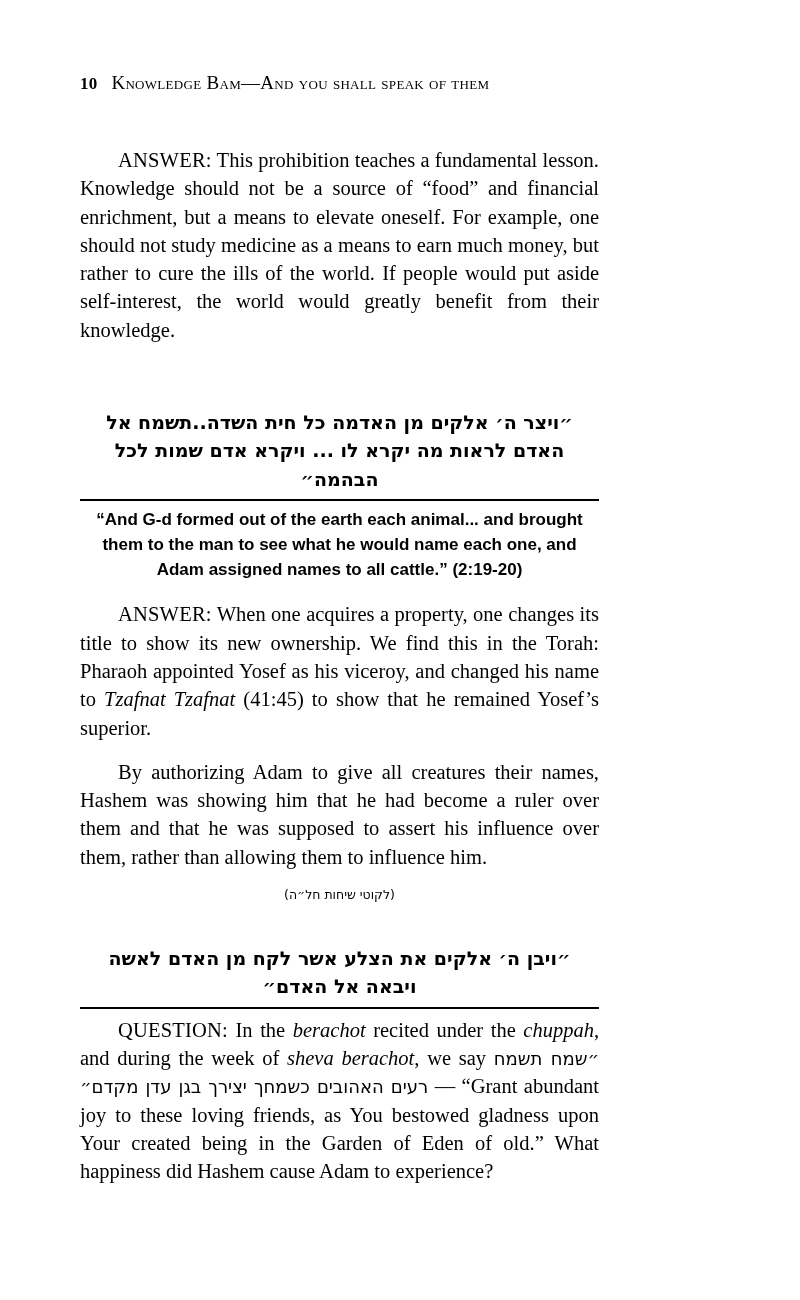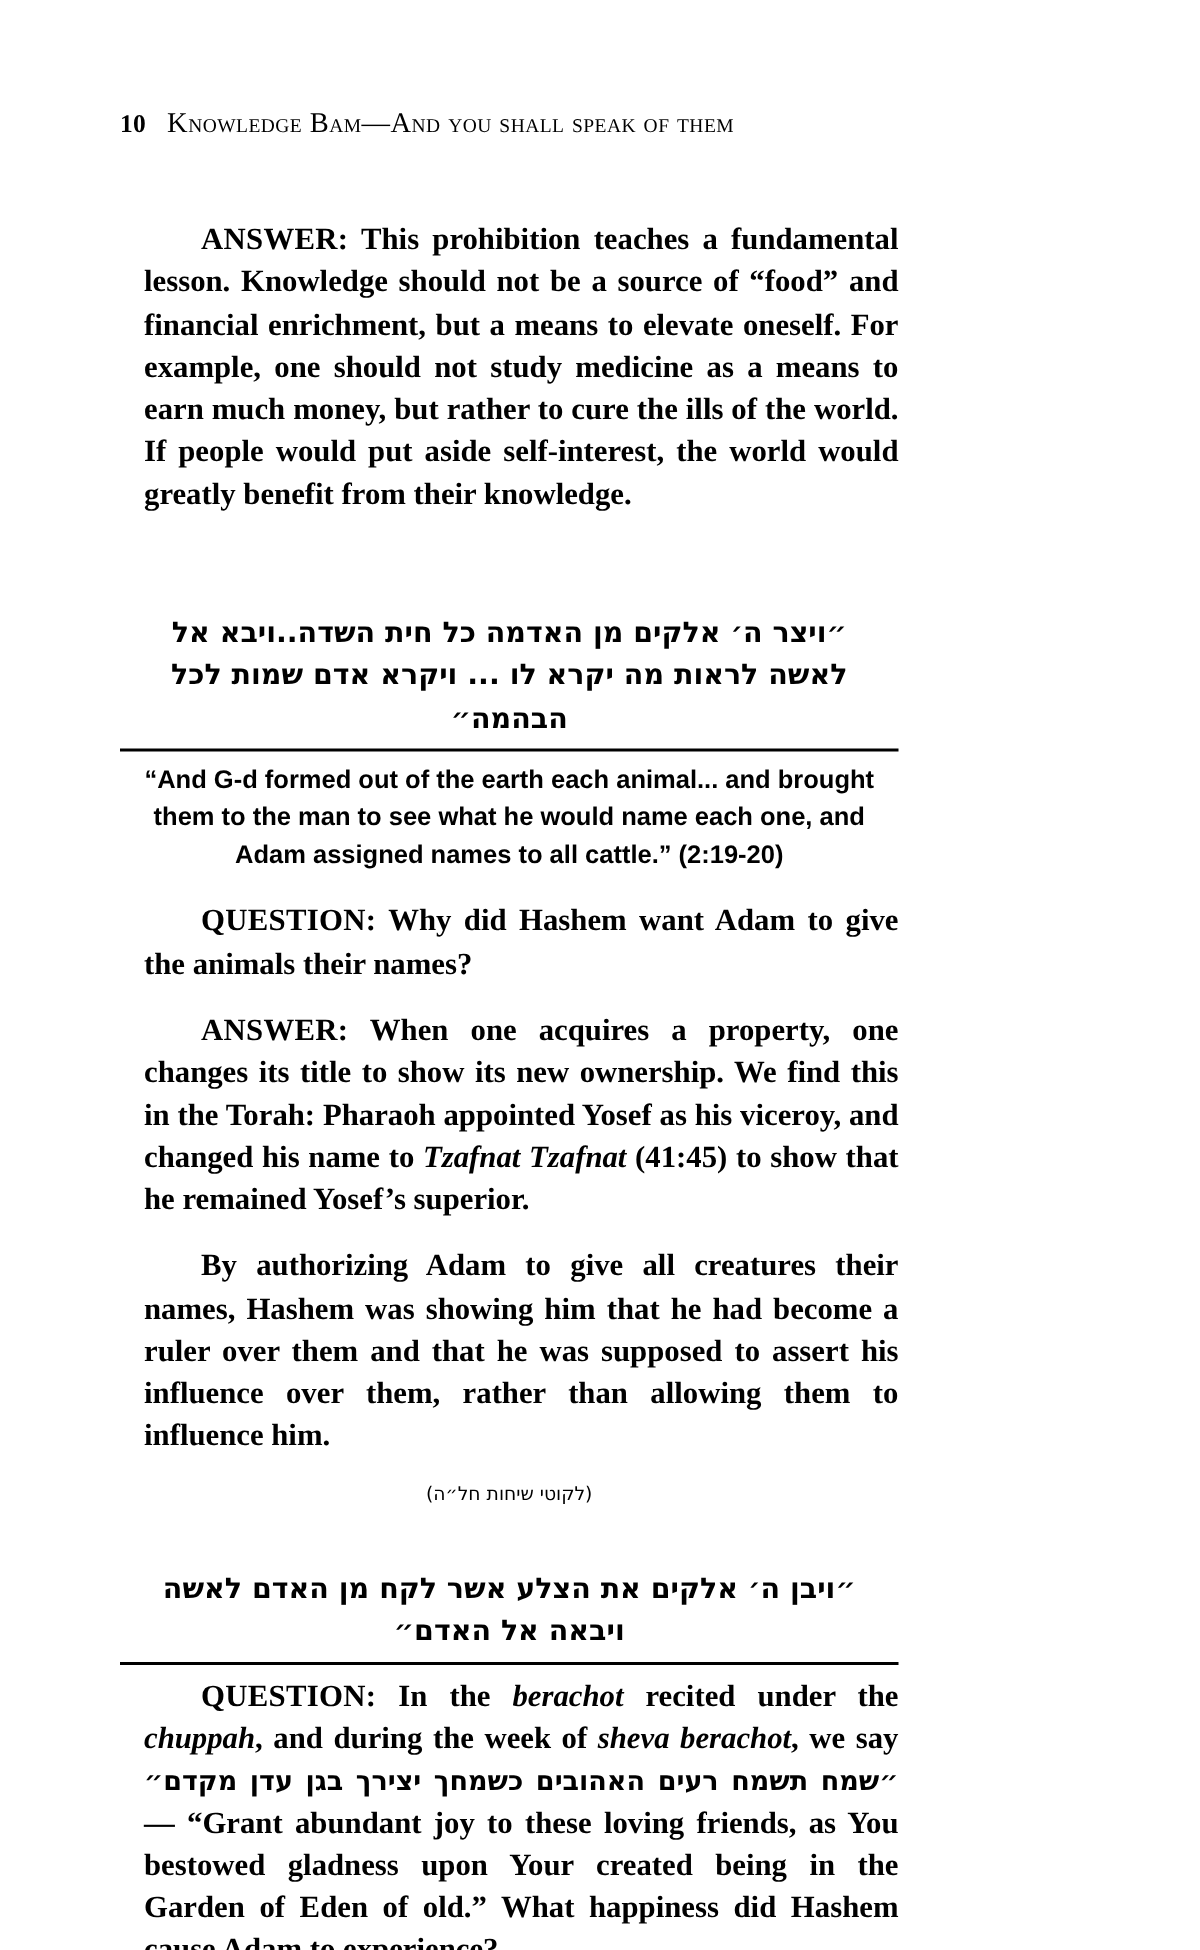--- a/index.html
+++ b/index.html
@@ -40,24 +40,23 @@
     font-variant: small-caps;
     letter-spacing: 0.3px;
     white-space: nowrap;
   }
   
   p.body {
     font-size: 20.5px;
     line-height: 1.38;
     text-align: justify;
     text-justify: inter-word;
-    margin: 0 0 16px 16px;
+    margin: 0 0 16px 0;
     text-indent: 38px;
     hyphens: auto;
-    font-weight: bold;
   }
   .kw { font-variant: small-caps; letter-spacing: 0.2px; }
   em { font-style: italic; }
   
   .heb-heading {
     direction: rtl;
     text-align: center;
     font-family: "DejaVu Sans", sans-serif;
     font-weight: bold;
     font-size: 19px;
@@ -102,25 +101,24 @@
 
   <div class="running-head">
     <span class="page-number">10</span>
     <span class="head-title">Knowledge Bam—And you shall speak of them</span>
   </div>
 
   <p class="body"><span class="kw">ANSWER:</span><span> This prohibition teaches a fundamental lesson. Knowledge should not be a source of “food” and financial enrichment, but a means to elevate oneself. For example, one should not study medicine as a means to earn much money, but rather to cure the ills of the world. If people would put aside self-interest, the world would greatly benefit from their knowledge.</span></p>
 
   <div class="spacer-md"></div>
 
-  <div class="heb-heading">״ויצר ה׳ אלקים מן האדמה כל חית השדה..ויבא אל לאשה לראות מה יקרא לו ... ויקרא אדם שמות לכל הבהמה״</div>
+  <div class="heb-heading">״ויצר ה׳ אלקים מן האדמה כל חית השדה..תשמח אל האדם לראות מה יקרא לו ... ויקרא אדם שמות לכל הבהמה״</div>
   <div class="rule"></div>
   <div class="eng-heading">“And G-d formed out of the earth each animal... and brought them to the man to see what he would name each one, and Adam assigned names to all cattle.” (2:19-20)</div>
 
-  <p class="body"><span class="kw">QUESTION:</span><span> Why did Hashem want Adam to give the animals their names?</span></p>
 
   <p class="body"><span class="kw">ANSWER:</span><span> When one acquires a property, one changes its title to show its new ownership. We find this in the Torah: Pharaoh appointed Yosef as his viceroy, and changed his name to </span><em>Tzafnat Tzafnat</em><span> (41:45) to show that he remained Yosef’s superior.</span></p>
 
   <p class="body">By authorizing Adam to give all creatures their names, Hashem was showing him that he had become a ruler over them and that he was supposed to assert his influence over them, rather than allowing them to influence him.</p>
 
   <div class="citation">(לקוטי שיחות חל״ה)</div>
 
   <div class="spacer-sm"></div>
 
   <div class="heb-heading">״ויבן ה׳ אלקים את הצלע אשר לקח מן האדם לאשה ויבאה אל האדם״</div>

